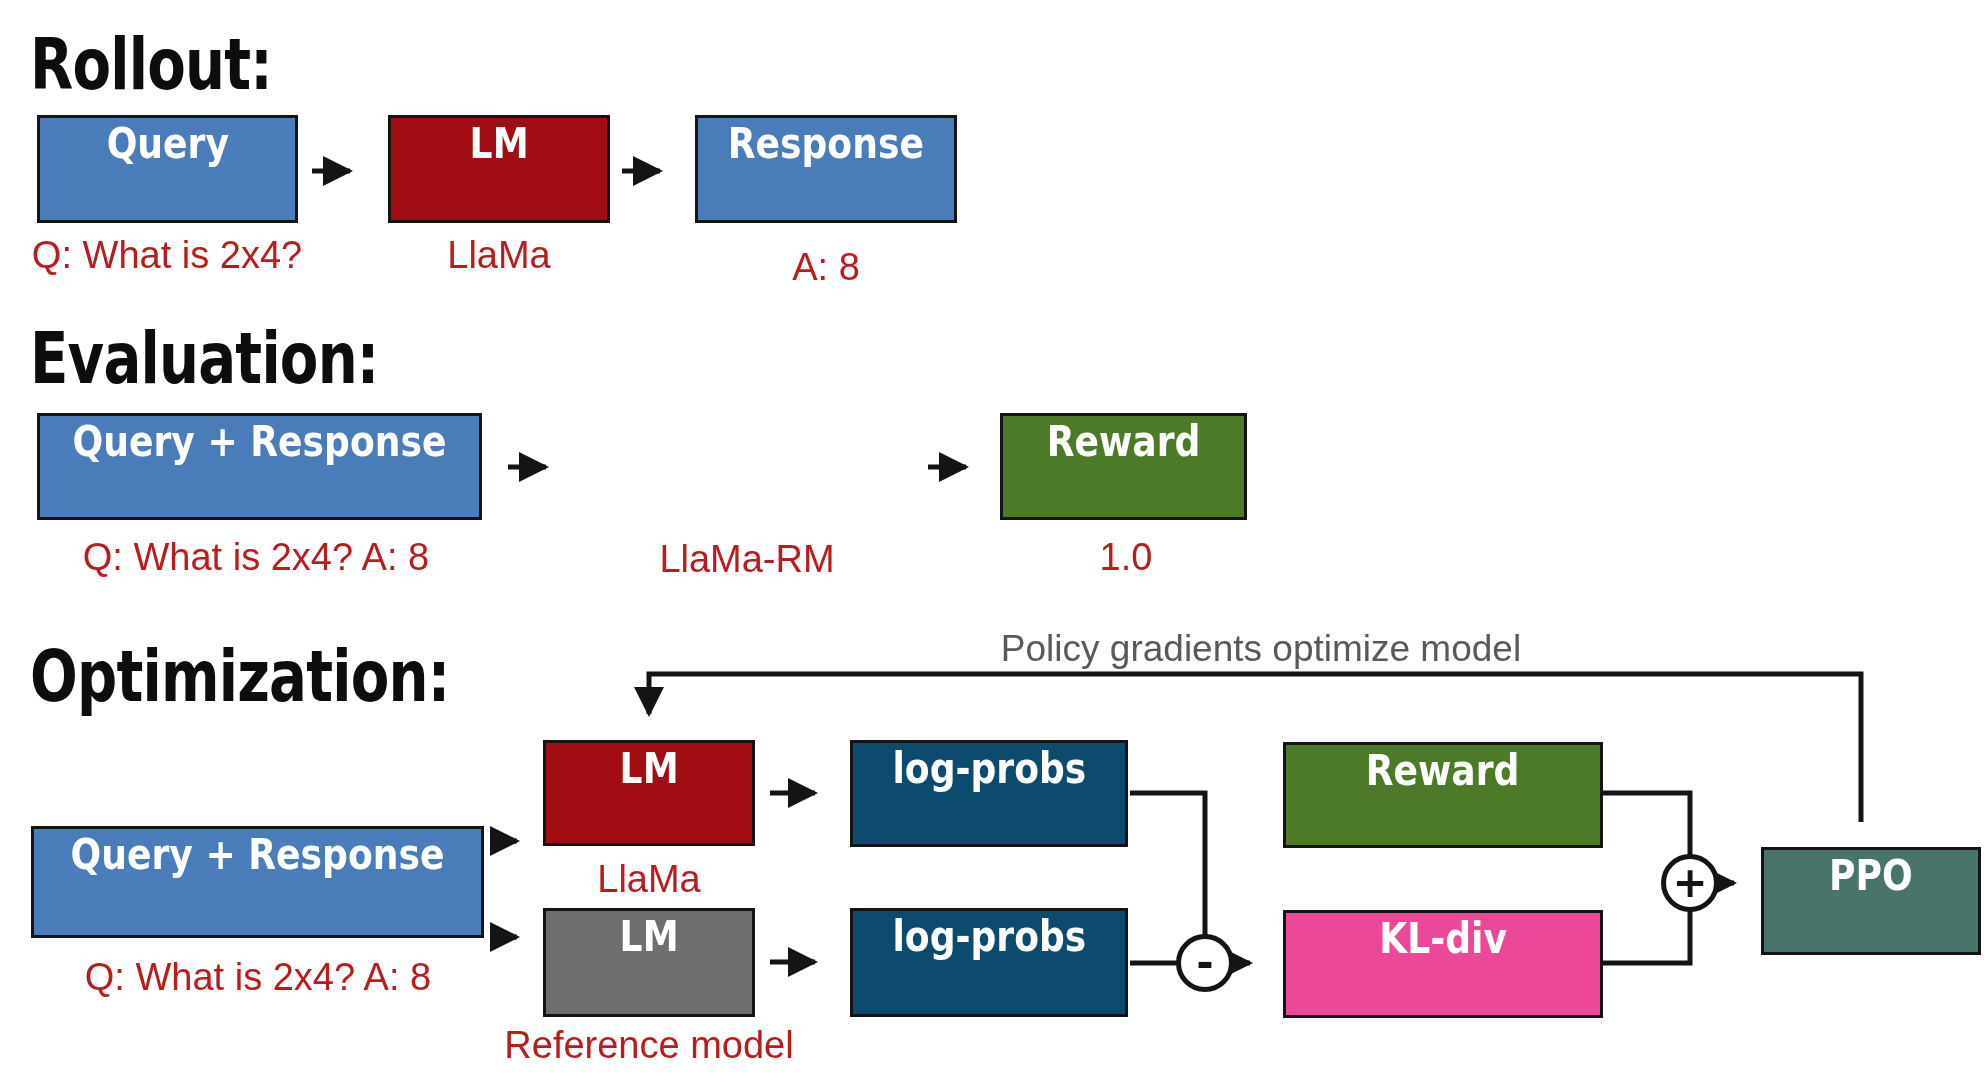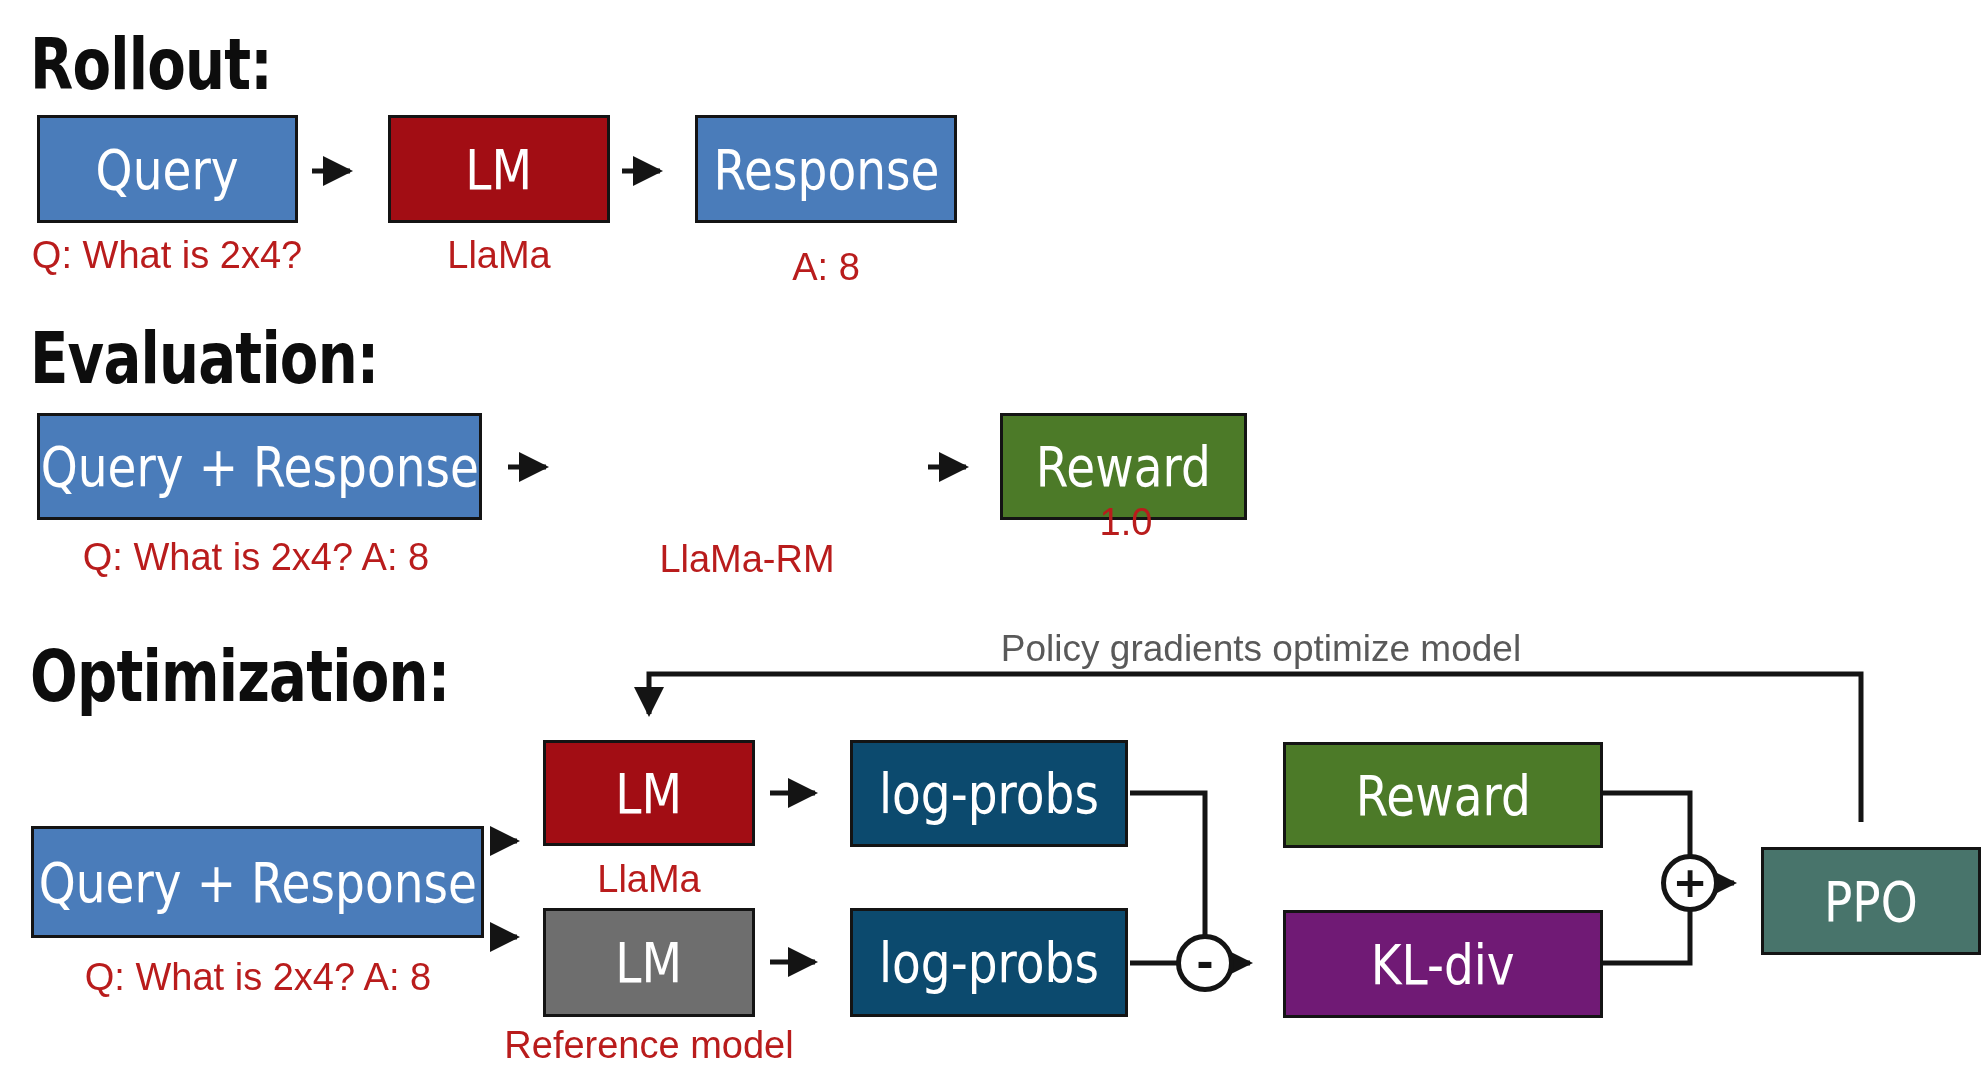--- a/index.html
+++ b/index.html
@@ -13,32 +13,32 @@
   svg.wires{position:absolute;left:0;top:0;z-index:1;}
   .sec-title{
     position:absolute;z-index:2;
     color:#0d0d0d;font-weight:bold;font-size:72px;line-height:1.0;
     transform:scaleX(.78);transform-origin:left top;
     white-space:nowrap;letter-spacing:-1px;
   }
   .box{
     position:absolute;z-index:2;box-sizing:border-box;
     border:3px solid #141414;
-    display:flex;align-items:center;justify-content:center;
-    color:#ffffff;font-weight:normal;font-size:56px;
+    display:flex;align-items:flex-start;justify-content:center;
+    color:#ffffff;font-weight:bold;font-size:43px;
     white-space:nowrap;
   }
   .box .txt{display:inline-block;transform:scaleX(.84);}
   .c-blue{background:#4A7CBA;}
   .c-red{background:#A20D14;}
   .c-orange{background:#DB7B2B;}
   .c-green{background:#4C7A28;}
   .c-magenta{background:#0c4a6e;}
   .c-gray{background:#6E6E6E;}
-  .c-navy{background:#701a75;}
+  .c-navy{background:#ec4899;}
   .c-teal{background:#48746B;}
   .caption{
     position:absolute;z-index:2;
     color:#b91c1c;font-family:"Liberation Sans",sans-serif;
     font-size:38px;white-space:nowrap;
     transform:translateX(-50%);
   }
   .annotation{
     position:absolute;z-index:2;
     color:#595959;font-family:"Liberation Sans",sans-serif;
@@ -103,21 +103,21 @@
 
   <div class="box c-blue" style="left:37px;top:413px;width:445px;height:107px;">
     <span class="txt">Query + Response</span>
   </div>
   <div class="box c-green" style="left:1000px;top:413px;width:247px;height:107px;">
     <span class="txt">Reward</span>
   </div>
 
   <div class="caption" style="left:256px;top:536px;">Q: What is 2x4? A: 8</div>
   <div class="caption" style="left:747px;top:538px;">LlaMa-RM</div>
-  <div class="caption" style="left:1126px;top:501px;">1.0</div>
+  <div class="caption" style="left:1126px;top:536px;">1.0</div>
 
   <div class="sec-title" style="left:30px;top:640px;">Optimization:</div>
 
   <div class="annotation" style="left:1261px;top:628px;">Policy gradients optimize model</div>
 
   <div class="box c-blue" style="left:31px;top:826px;width:453px;height:112px;">
     <span class="txt">Query + Response</span>
   </div>
   <div class="box c-red" style="left:543px;top:740px;width:212px;height:106px;">
     <span class="txt">LM</span>

